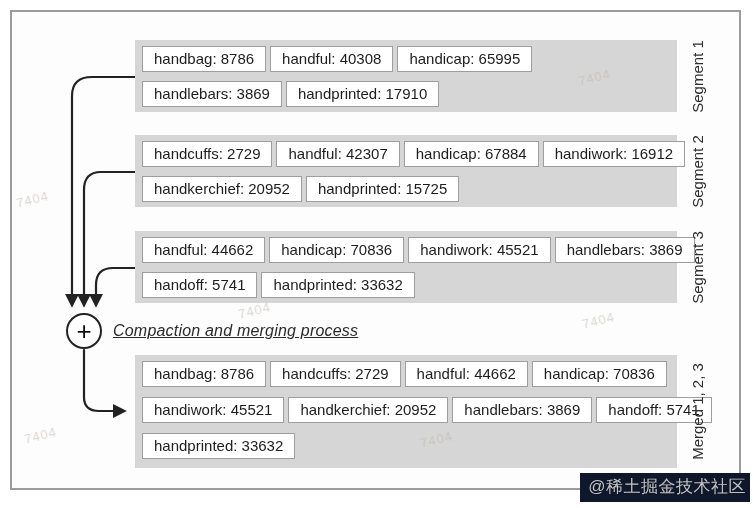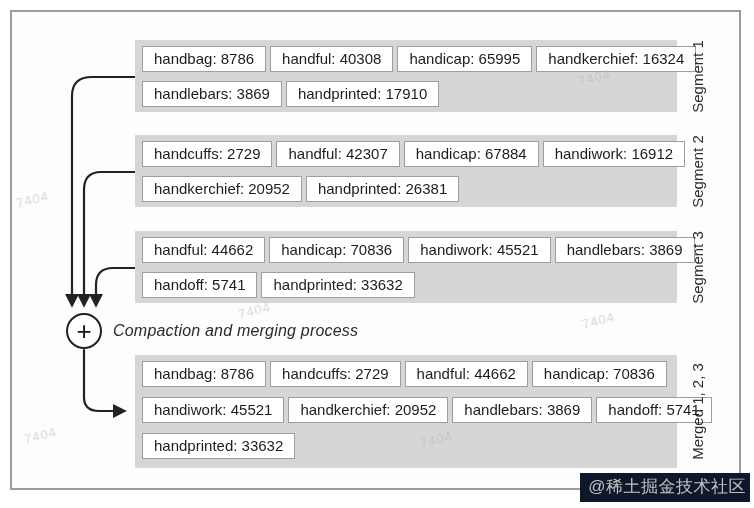--- a/index.html
+++ b/index.html
@@ -22,21 +22,21 @@
     border:1px solid var(--box-border);font-size:15px;white-space:nowrap;color:var(--ink);}
   .seg-label{position:absolute;left:679px;width:36px;display:flex;align-items:center;justify-content:center;}
   .l0{top:40px;height:72px;}
   .l1{top:135px;height:72px;}
   .l2{top:231px;height:72px;}
   .l3{top:355px;height:113px;}
   .seg-label span{transform:rotate(-90deg);white-space:nowrap;font-size:15px;color:#2e2e2e;}
   .merge-node{position:absolute;left:66px;top:313px;width:36px;height:36px;border:2.4px solid var(--line);
     border-radius:50%;background:#fff;display:flex;align-items:center;justify-content:center;
     font-size:26px;font-weight:500;color:#111;line-height:1;}
-  .process-label{position:absolute;left:113px;top:322px;font-style:italic;font-size:16px;color:#2a2a2a;letter-spacing:.2px;}
+  .process-label{position:absolute;left:113px;top:322px;font-style:italic;font-size:16px;color:#2a2a2a;letter-spacing:.2px;text-decoration:underline;}
   .wm{position:absolute;font-size:13px;color:rgba(190,184,176,.55);transform:rotate(-14deg);
     filter:blur(.5px);letter-spacing:1px;white-space:nowrap;}
   .credit{position:absolute;right:4px;top:473px;font-size:17px;color:#c2c2c2;background:#0f172a;
     padding:2px 4px 4px 8px;letter-spacing:.5px;}
 </style>
 </head>
 <body>
 
 <div class="canvas">
   <div class="frame"></div>
@@ -60,37 +60,36 @@
   </div>
 
   <div class="process-label">Compaction and merging process</div>
 
   <div id="panels">
     <div class="panel p0">
         <div class="box-row">
           <div class="term-box">handbag: 8786</div>
           <div class="term-box">handful: 40308</div>
           <div class="term-box">handicap: 65995</div>
-          <div class="term-box">handkerchief: 16324</div>
         </div>
         <div class="box-row">
           <div class="term-box">handlebars: 3869</div>
           <div class="term-box">handprinted: 17910</div>
         </div>
       </div>
     <div class="panel p1">
         <div class="box-row">
           <div class="term-box">handcuffs: 2729</div>
           <div class="term-box">handful: 42307</div>
           <div class="term-box">handicap: 67884</div>
           <div class="term-box">handiwork: 16912</div>
         </div>
         <div class="box-row">
           <div class="term-box">handkerchief: 20952</div>
-          <div class="term-box">handprinted: 26381</div>
+          <div class="term-box">handprinted: 15725</div>
         </div>
       </div>
     <div class="panel p2">
         <div class="box-row">
           <div class="term-box">handful: 44662</div>
           <div class="term-box">handicap: 70836</div>
           <div class="term-box">handiwork: 45521</div>
           <div class="term-box">handlebars: 3869</div>
         </div>
         <div class="box-row">

